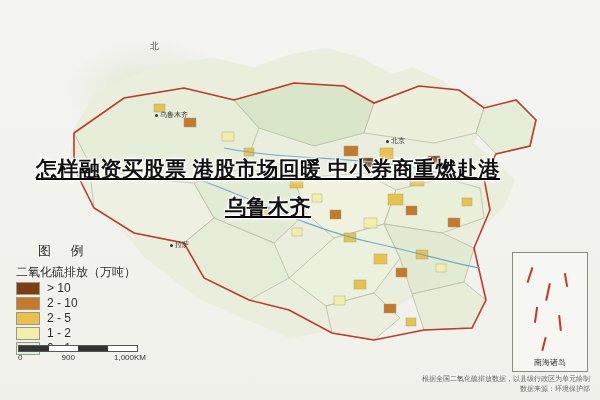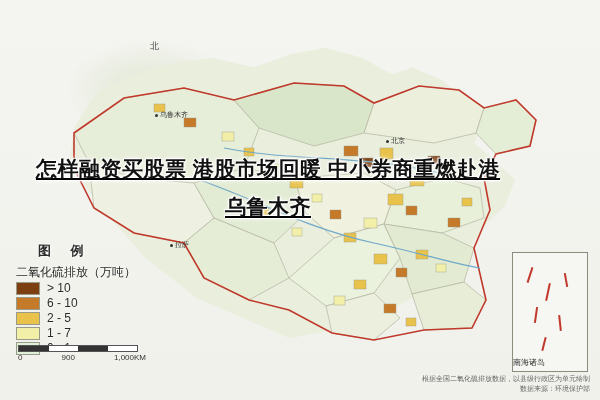--- a/index.html
+++ b/index.html
@@ -56,21 +56,21 @@
     text-shadow:0 0 3px #ffffff,0 0 6px #ffffff,1px 1px 0 #ffffff,-1px -1px 0 #ffffff;
   }
   
   .legend{
     position:absolute;left:16px;top:242px;
     width:150px;
     z-index:30;
     color:#2a2a2a;
   }
   .legend-title{
-    font-size:13px;letter-spacing:8px;font-weight:700;margin-left:22px;margin-bottom:4px;
+    font-size:13px;letter-spacing:8px;font-weight:400;margin-left:22px;margin-bottom:4px;
     text-shadow:0 0 3px #fff;
   }
   .legend-sub{
     font-size:12px;text-shadow:0 0 3px #fff;
   }
   .legend-row{
     display:flex;align-items:center;height:14px;margin-bottom:1px;
   }
   .sw{
     width:22px;height:11px;border:1px solid #9a9a8a;margin-right:7px;
@@ -89,21 +89,21 @@
   .scale-ticks{
     display:flex;justify-content:space-between;width:128px;margin-top:1px;
     font-size:8px;color:#333;
   }
   
   .inset{
     position:absolute;right:12px;bottom:28px;width:74px;height:118px;
     border:1px solid #8c8c7e;background:#f6f6f2;z-index:25;
   }
   .inset-label{
-    position:absolute;bottom:3px;left:0;width:100%;
+    position:absolute;bottom:3px;left:0;width:100%;text-align:center;
     font-size:8px;color:#333;
   }
   .inset-line{position:absolute;background:#c0392b;}
   
   .footnote{
     position:absolute;right:10px;bottom:6px;width:210px;
     text-align:right;font-size:7px;color:#666;line-height:10px;z-index:30;
   }
   .compass{
     position:absolute;left:150px;top:40px;font-size:9px;color:#444;z-index:20;
@@ -205,29 +205,29 @@
   <div class="legend">
     <div class="legend-title">图 例</div>
     <div class="legend-sub">二氧化硫排放（万吨）</div>
 
     <div class="legend-row">
       <span class="sw" style="background:#7b3f12"></span>
       <span class="legend-label">&gt; 10</span>
     </div>
     <div class="legend-row">
       <span class="sw" style="background:#c57a2a"></span>
-      <span class="legend-label">6 - 10</span>
+      <span class="legend-label">2 - 10</span>
     </div>
     <div class="legend-row">
       <span class="sw" style="background:#e8c24a"></span>
       <span class="legend-label">2 - 5</span>
     </div>
     <div class="legend-row">
       <span class="sw" style="background:#f2efa8"></span>
-      <span class="legend-label">1 - 7</span>
+      <span class="legend-label">1 - 2</span>
     </div>
     <div class="legend-row">
       <span class="sw" style="background:#dff0d8"></span>
       <span class="legend-label">0 - 1</span>
     </div>
   </div>
 
   <div class="scale">
     <div class="scale-bar">
       <i></i>

